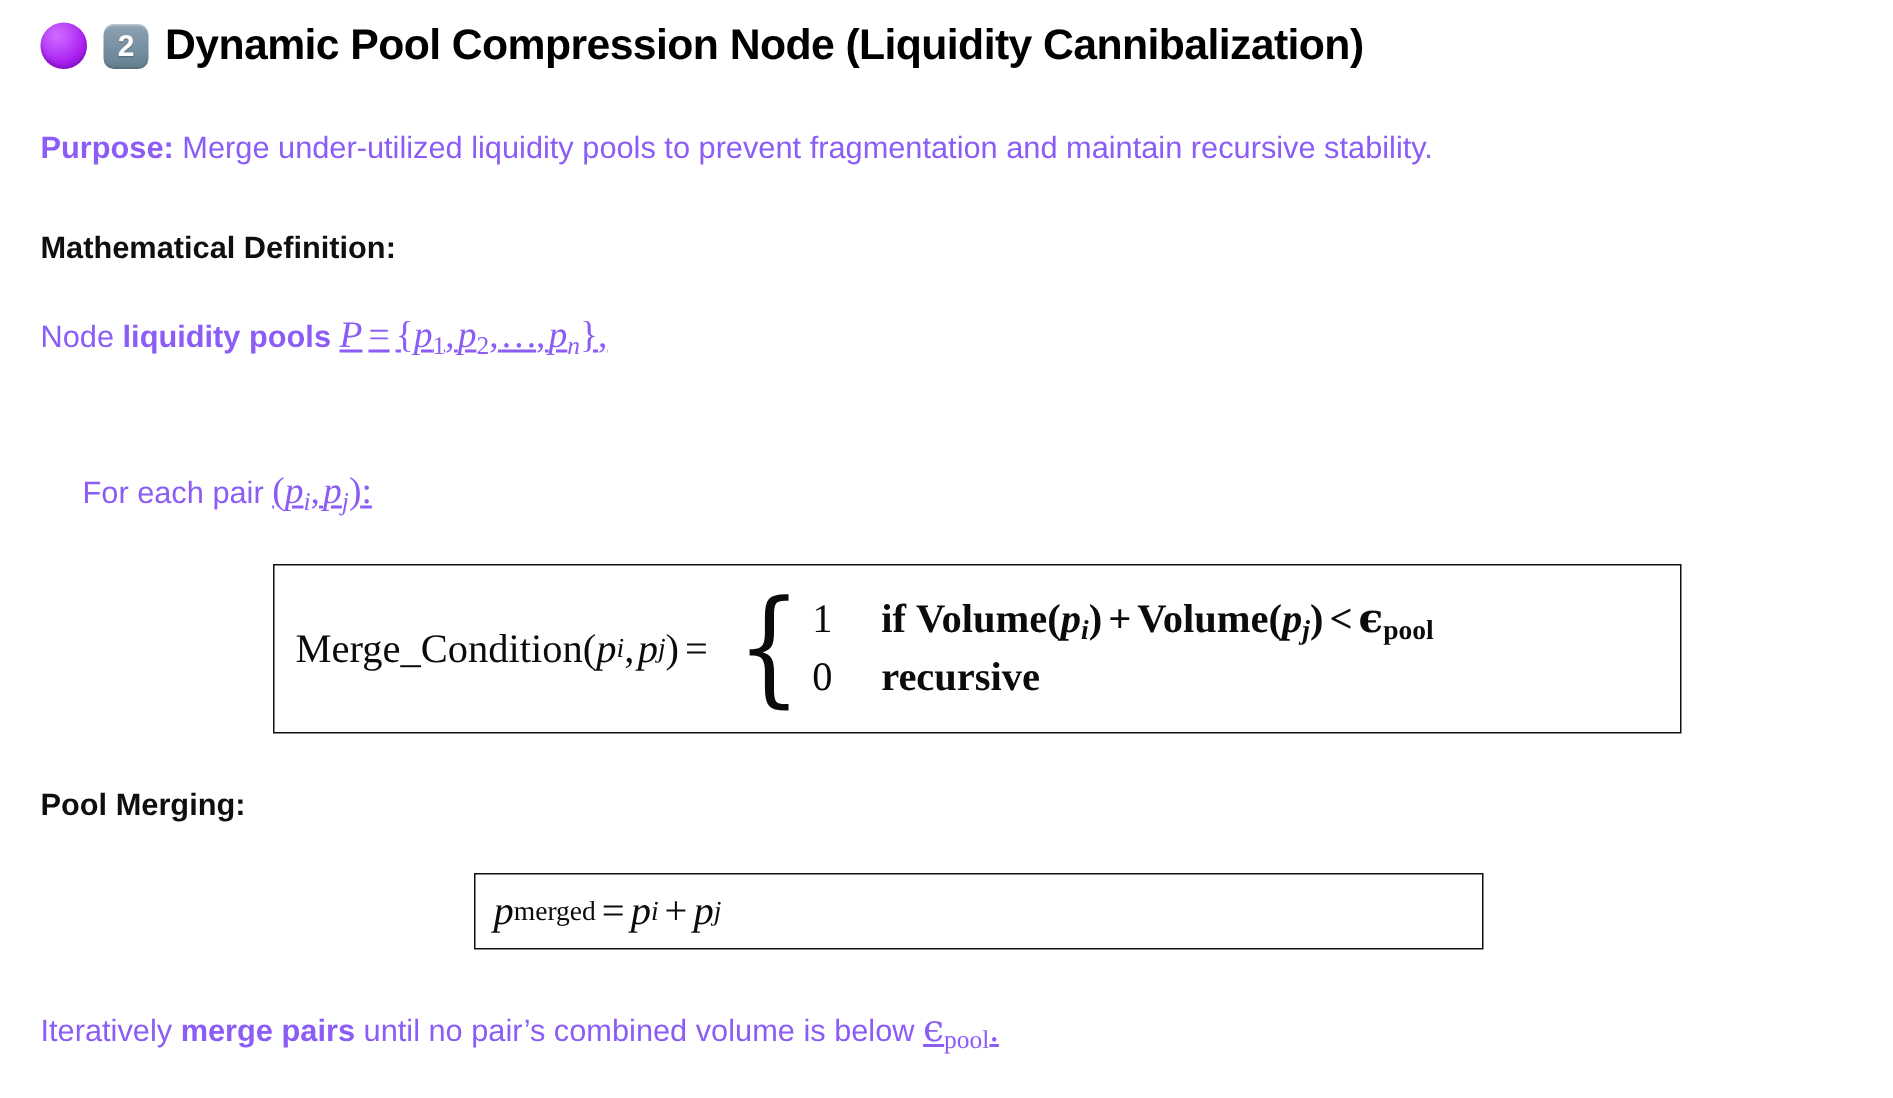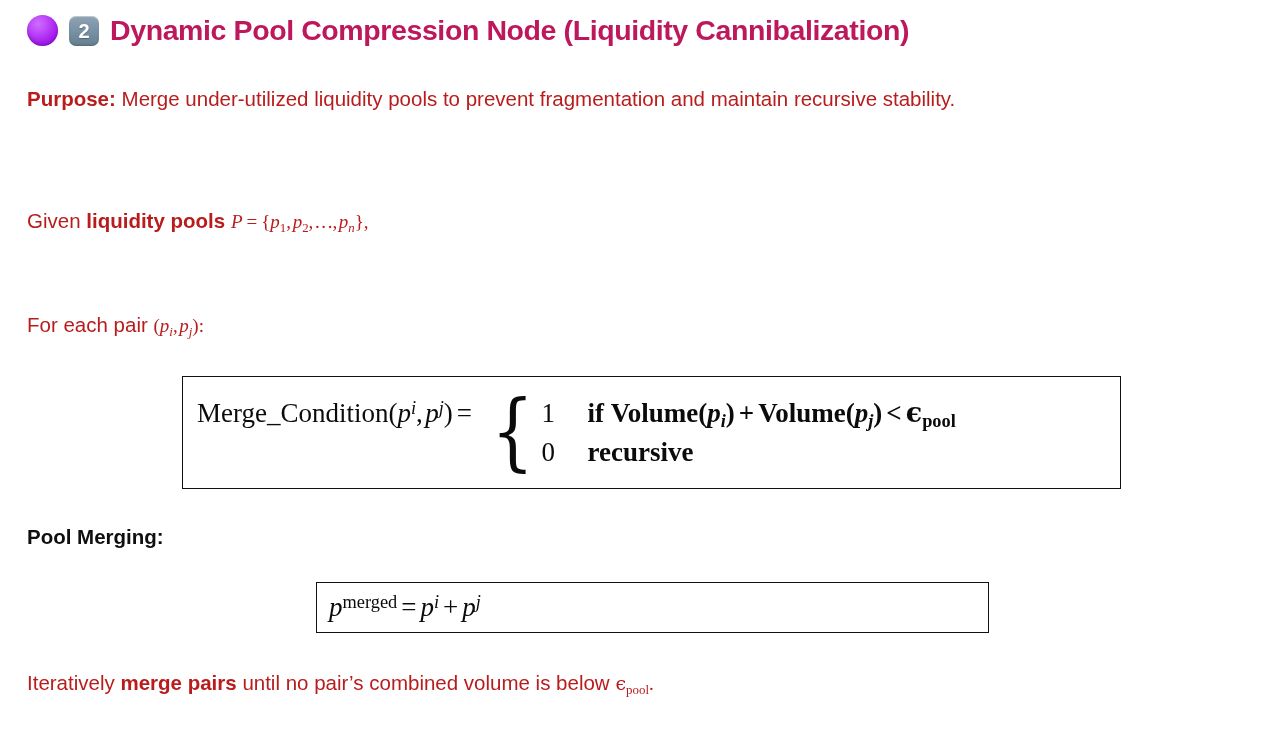--- a/index.html
+++ b/index.html
@@ -54,49 +54,50 @@
     font-weight: bold;
     font-size: 20px;
     line-height: 1;
     text-shadow: 0 1px 1px rgba(0,0,0,0.25);
     flex: 0 0 auto;
   }
   .title-text {
     font-size: 28.5px;
     font-weight: bold;
     letter-spacing: -0.4px;
-    color: #be185d;
+    color: #000000;
     white-space: nowrap;
   }
 
   
   .para {
     position: absolute;
     left: 27px;
     font-size: 20.5px;
     line-height: 1.25;
-    color: #b91c1c;
+    color: #8b5cf6;
     white-space: nowrap;
   }
   .para b, .lead {
     font-weight: bold;
   }
   .section-head {
     position: absolute;
     left: 27px;
     font-size: 20.5px;
     font-weight: bold;
     color: #0f0f0f;
     white-space: nowrap;
   }
 
   
   .math {
     font-family: "Liberation Serif", "DejaVu Serif", serif;
-    font-size: 19px;
+    font-size: 25px;
+    text-decoration: underline;
   }
   .mi {            
     font-style: italic;
     font-family: "Liberation Serif", "DejaVu Serif", serif;
   }
   .mr {            
     font-style: normal;
     font-family: "Liberation Serif", "DejaVu Serif", serif;
   }
   .sub {
@@ -143,20 +144,21 @@
     width: 673px;
     height: 51px;
     padding: 0 12px;
   }
 
   .display-math {
     font-family: "Liberation Serif", "DejaVu Serif", serif;
     font-size: 27px;
     color: #0b0b0b;
     display: flex;
+    align-items: center;
     white-space: nowrap;
   }
 
   
   .cases {
     display: flex;
     align-items: center;
     margin-left: 10px;
   }
   .brace {
@@ -201,31 +203,32 @@
       <span>2</span>
     </span>
     <span class="title-text">Dynamic Pool Compression Node (Liquidity Cannibalization)</span>
   </div>
 
   <div class="para" style="top:86px;">
     <b>Purpose:</b>
     <span>Merge under-utilized liquidity pools to prevent fragmentation and maintain recursive stability.</span>
   </div>
 
+  <div class="section-head" style="top:154px;">Mathematical Definition:</div>
 
   <div class="para" style="top:208px;">
-    <span>Given</span>
+    <span>Node</span>
     <b>liquidity pools</b>
     <span class="math">
       <span class="mi">P</span><span class="op">=</span><span class="mr">{</span><span class="mi">p</span><span class="sub">1</span><span class="mr">, </span><span class="mi">p</span><span class="sub">2</span><span class="mr">, </span><span class="mr">. . .</span><span class="mr">, </span><span class="mi">p</span><span class="sub-i">n</span><span class="mr">}</span><span class="mr">,</span>
     </span>
   </div>
 
 
-  <div class="para" style="top:312px;">
+  <div class="para" style="top:312px;margin-left:28px;">
     <span>For each pair</span>
     <span class="math"><span class="mr">(</span><span class="mi">p</span><span class="sub-i">i</span><span class="mr">, </span><span class="mi">p</span><span class="sub-i">j</span><span class="mr">)</span><span class="mr">:</span></span>
   </div>
 
   <div class="eqbox" id="merge-condition-box">
     <div class="display-math">
       <span class="mr">Merge_Condition</span>
         <span class="mr">(</span>
         <span class="mi">p</span>
         <span class="sub-i">i</span>

